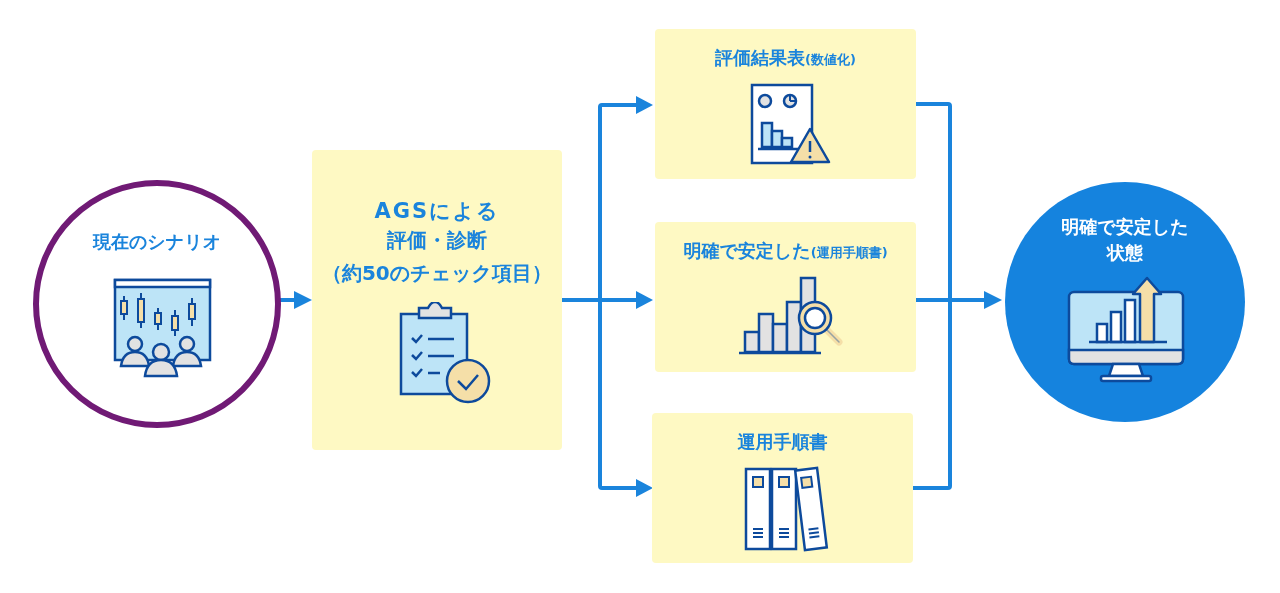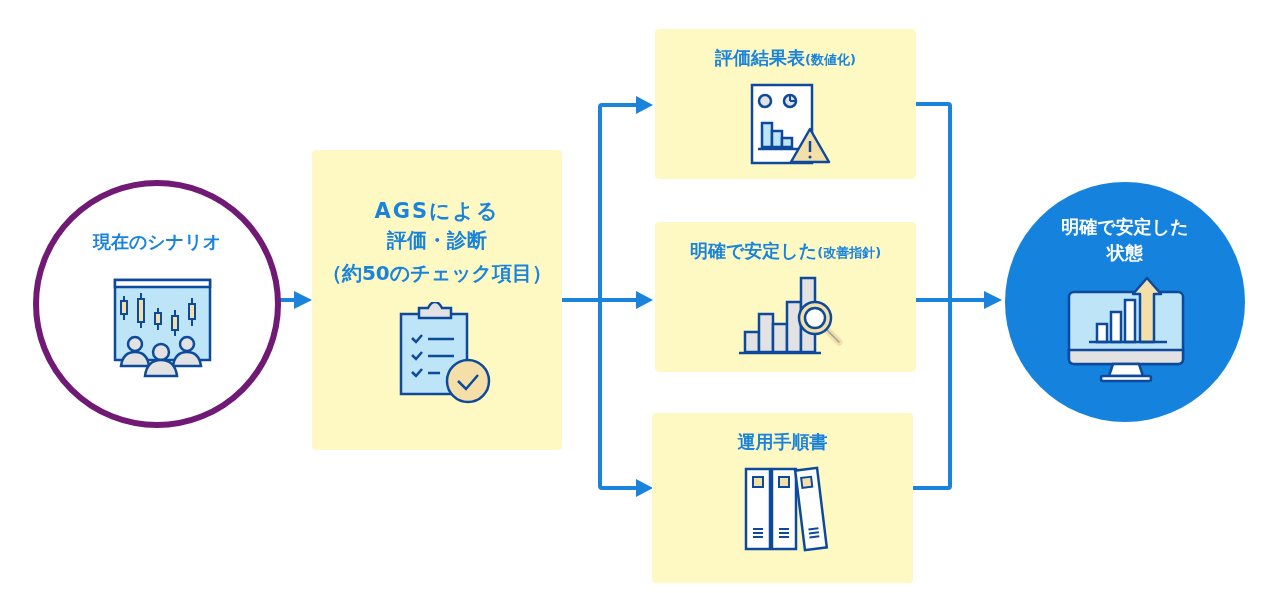--- a/index.html
+++ b/index.html
@@ -99,39 +99,39 @@
     </g>
     <line x1="8" y1="66" x2="48" y2="66" stroke="#0d4a9c" stroke-width="2.5"></line>
     <path d="M60 46 L79 79 H41 Z" fill="#f5dfa8" stroke="#0d4a9c" stroke-width="2.5" stroke-linejoin="round"></path>
     <line x1="60" y1="58" x2="60" y2="69" stroke="#0d4a9c" stroke-width="2.5"></line>
       <circle cx="60" cy="74" r="1.5" fill="#0d4a9c"></circle>
   </svg>
 </div>
 
 <div class="abs box" style="left:655px;top:222px;width:261px;height:150px;">
   <div class="title" style="top:17px;font-size:18px;">
-    <span>明確で安定した</span><span class="paren">(改善指針)</span>
+    <span>明確で安定した</span><span class="paren">(運用手順書)</span>
   </div>
   <svg class="icon" style="left:82px;top:54px;" width="112" height="82" viewBox="0 0 112 82">
     <g fill="#e2e2e2" stroke="#0d4a9c" stroke-width="2.5">
       <rect x="8" y="56" width="14" height="20"></rect>
       <rect x="22" y="38" width="14" height="38"></rect>
       <rect x="36" y="48" width="14" height="28"></rect>
       <rect x="50" y="26" width="14" height="50"></rect>
       <rect x="64" y="2" width="14" height="74"></rect>
     </g>
     <line x1="2" y1="77" x2="84" y2="77" stroke="#0d4a9c" stroke-width="2.5"></line>
     <line x1="90" y1="54" x2="102" y2="66" stroke="#f5dfa8" stroke-width="7" stroke-linecap="round"></line>
     <line x1="90" y1="54" x2="102" y2="66" stroke="#0d4a9c" stroke-width="1.5" stroke-linecap="round" opacity="0.4"></line>
     <circle cx="78" cy="42" r="16" fill="#f5dfa8" stroke="#0d4a9c" stroke-width="2.5"></circle>
     <circle cx="78" cy="42" r="10" fill="#fff" stroke="#0d4a9c" stroke-width="2.5"></circle>
   </svg>
 </div>
 
-<div class="abs box" style="left:652px;top:413px;width:261px;height:170px;">
+<div class="abs box" style="left:652px;top:413px;width:261px;height:150px;">
   <div class="title" style="top:17px;font-size:18px;">
     <span>運用手順書</span>
   </div>
   <svg class="icon" style="left:92px;top:50px;" width="96" height="90" viewBox="0 0 96 90">
     <g fill="#fff" stroke="#0d4a9c" stroke-width="2.5">
       <rect x="2" y="6" width="24" height="80"></rect>
       <rect x="28" y="6" width="24" height="80"></rect>
       <rect x="56" y="6" width="22" height="80" transform="rotate(-7 67 46)"></rect>
     </g>
     <g fill="#f5dfa8" stroke="#0d4a9c" stroke-width="2">

